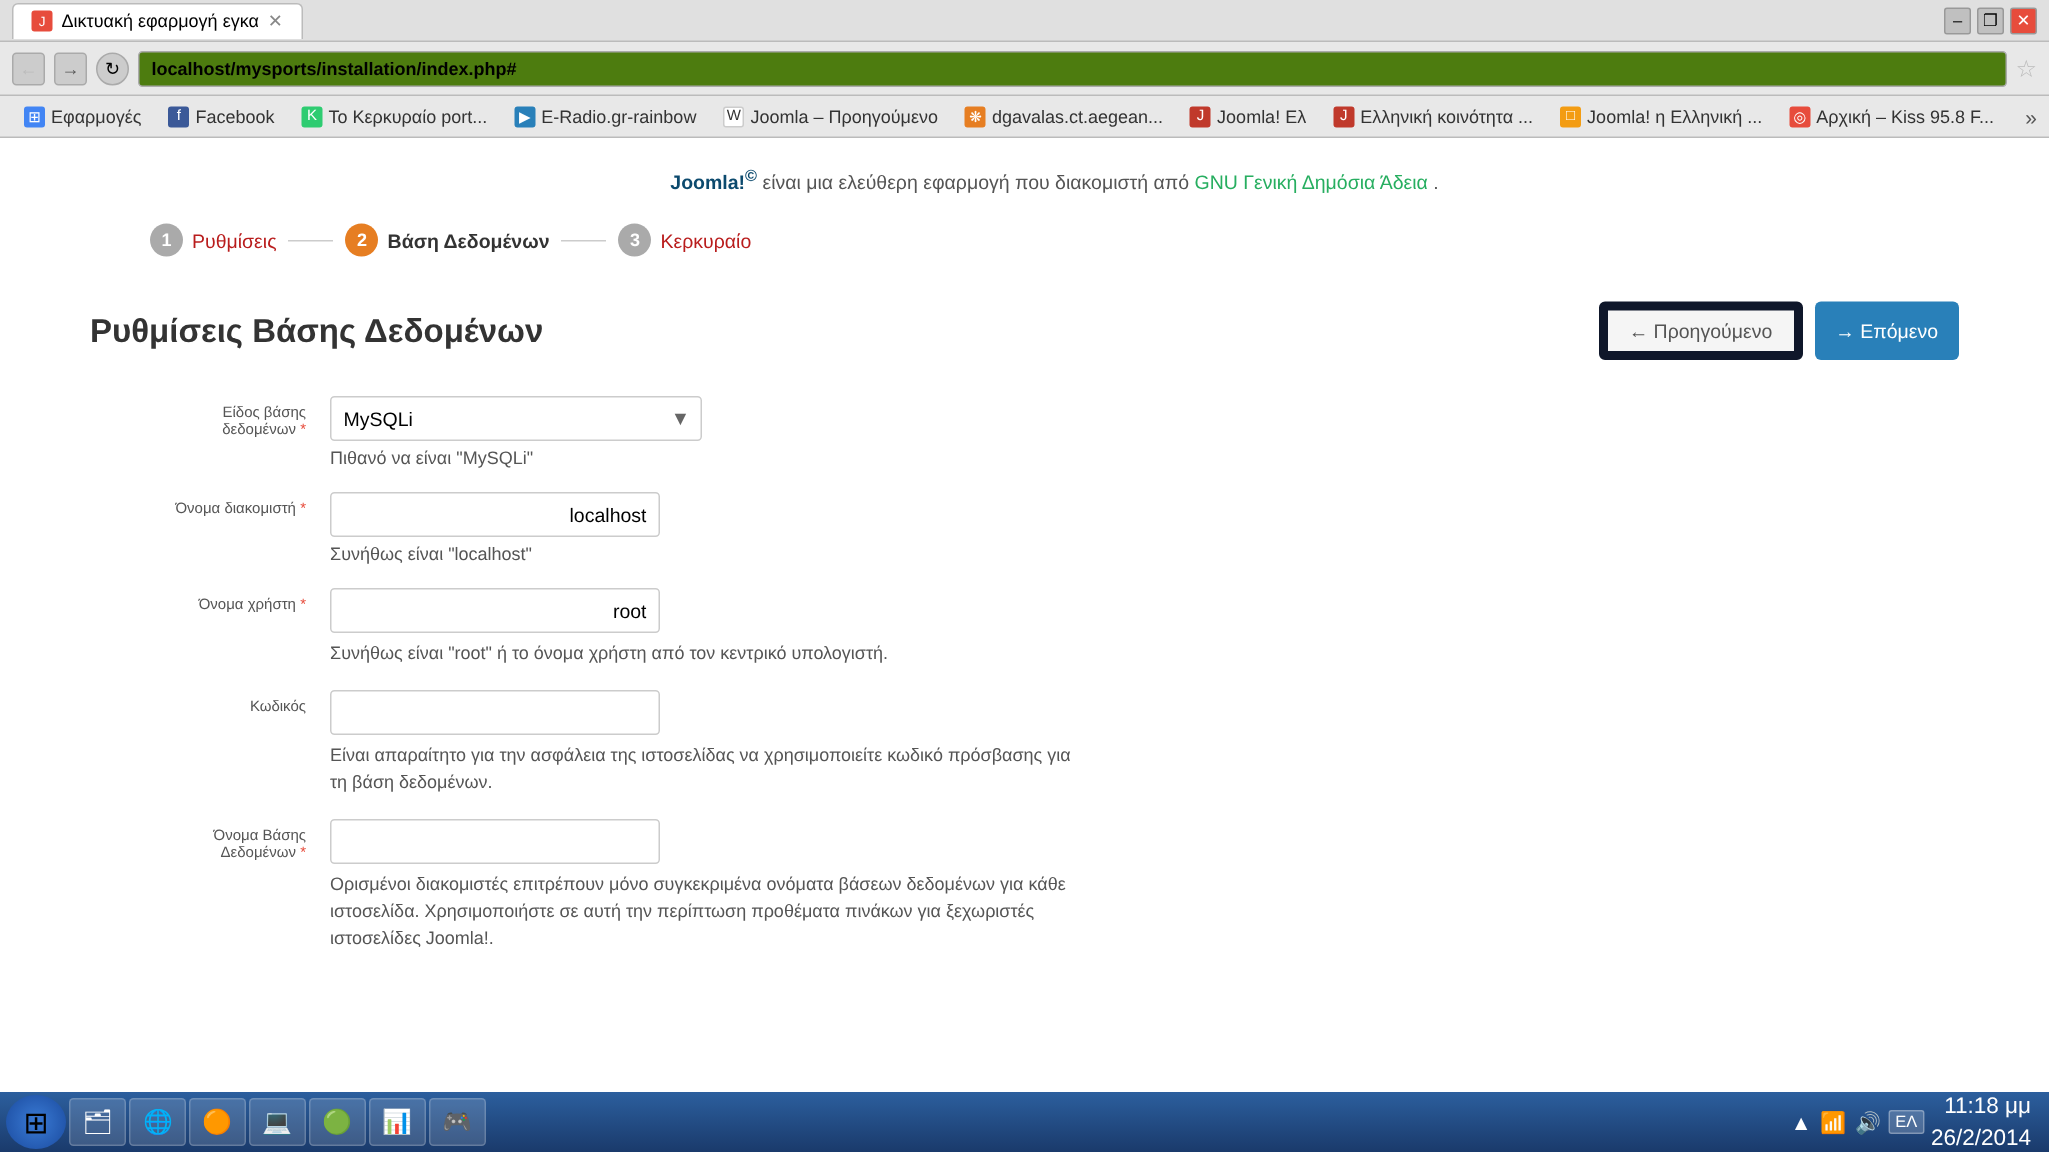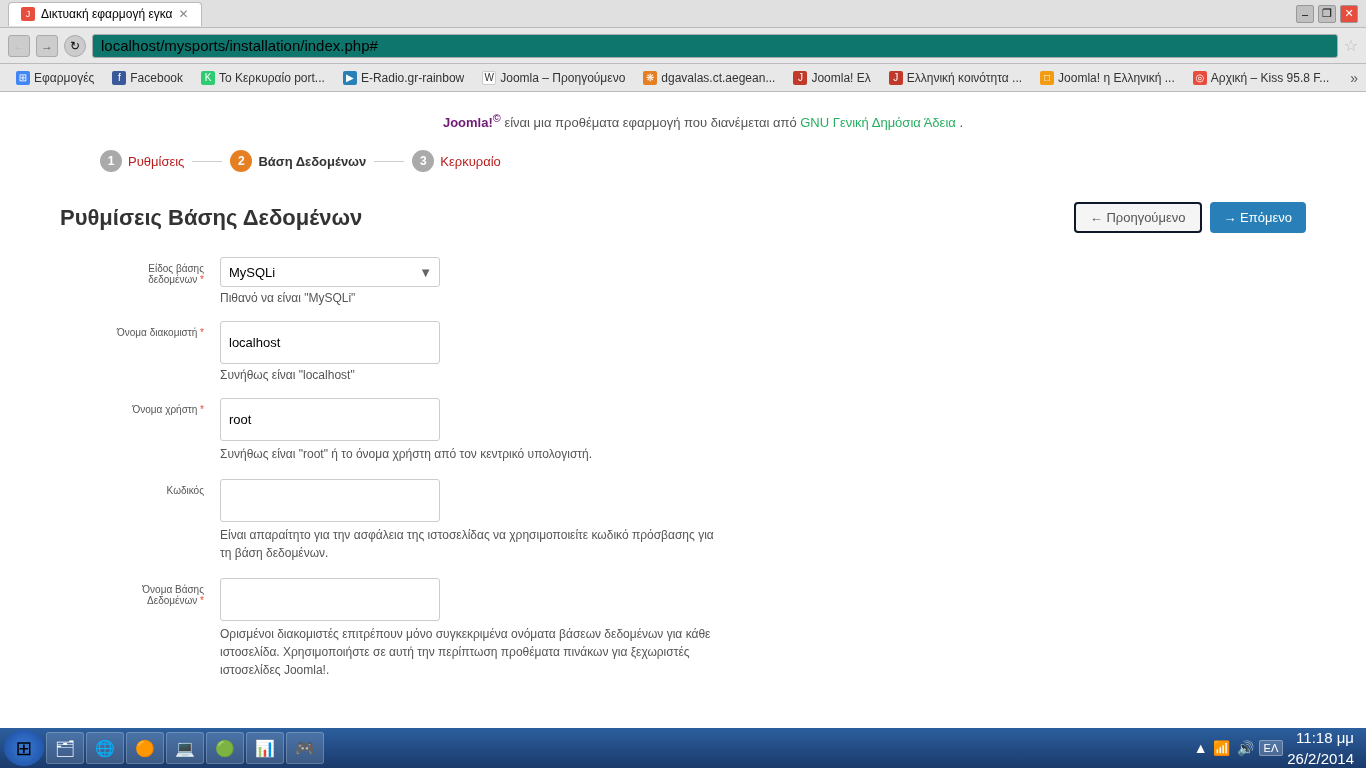--- a/index.html
+++ b/index.html
@@ -86,22 +86,23 @@
       display: flex; align-items: center; justify-content: center;
       font-size: 12px;
       cursor: pointer;
     }
     .address-bar {
       flex: 1;
       height: 24px;
       border: 1px solid #aaa;
       border-radius: 3px;
       padding: 0 8px;
-      font-size: 15px;
-      background: #0f766e;
+      font-size: 12px;
+      background: #4d7c0f;
+      font-weight: bold;
     }
     .star-btn {
       font-size: 16px;
       color: #bbb;
       cursor: pointer;
     }
 
     
     .bookmarks-bar {
       background: #e8e8e8;
@@ -140,21 +141,21 @@
       overflow-y: auto;
       padding: 20px 60px;
     }
 
     .joomla-header {
       text-align: center;
       margin-bottom: 20px;
       font-size: 13px;
       color: #555;
     }
-    .joomla-brand { color: #701a75; font-weight: bold; margin-left: 40px; }
+    .joomla-brand { color: #0c4a6e; font-weight: bold; margin-left: 40px; }
     .gnu-link { color: #27ae60; text-decoration: none; }
 
     
     .wizard-steps {
       display: flex;
       align-items: center;
       margin-bottom: 30px;
       padding-left: 40px;
     }
     .step {
@@ -185,21 +186,21 @@
       margin-bottom: 24px;
     }
     .form-title {
       font-size: 22px;
       font-weight: bold;
       color: #333;
     }
     .btn-group { display: flex; gap: 8px; }
     .btn-prev {
       background: #f5f5f5;
-      border: 2px solid #0f172a;
+      border: 6px solid #0f172a;
       border-radius: 4px;
       padding: 6px 14px;
       font-size: 13px;
       cursor: pointer;
       color: #555;
       display: flex; align-items: center; gap: 4px;
     }
     .btn-next {
       background: #2980b9;
       border: none;
@@ -223,29 +224,30 @@
       padding-right: 16px;
       padding-top: 6px;
       font-size: 10px;
       color: #555;
       flex-shrink: 0;
     }
     .form-label .req { color: #e74c3c; }
     .form-field { flex: 1; }
     .form-input {
       width: 220px;
-      height: 43px;
+      height: 30px;
       border: 1px solid #ccc;
       border-radius: 3px;
       padding: 0 8px;
       font-size: 13px;
+      text-align: right;
     }
     .form-select-wrapper {
       position: relative;
-      width: 220px;
+      width: 248px;
     }
     .form-select {
       width: 100%;
       height: 30px;
       border: 1px solid #ccc;
       border-radius: 3px;
       padding: 0 8px;
       font-size: 13px;
       appearance: none;
       background: #fff;
@@ -389,21 +391,21 @@
       <span class="bm-icon" style="background: rgb(231, 76, 60); color: rgb(255, 255, 255); border: none;">◎</span>
       <span>Αρχική – Kiss 95.8 F...</span>
     </div>
     <span class="bookmarks-more">»</span>
   </div>
 
 <div class="page-content">
 
   <div class="joomla-header">
     <span class="joomla-brand">Joomla!<sup>©</sup></span>
-    <span> είναι μια προθέματα εφαρμογή που διανέμεται από </span>
+    <span> είναι μια ελεύθερη εφαρμογή που διακομιστή από </span>
     <a class="gnu-link" href="#">GNU Γενική Δημόσια Άδεια</a>
     <span>.</span>
   </div>
 
   <div class="wizard-steps">
     <div class="step inactive">
       <span class="step-num">1</span>
       <span class="step-label">Ρυθμίσεις</span>
     </div>
     <div class="step-separator"></div>

